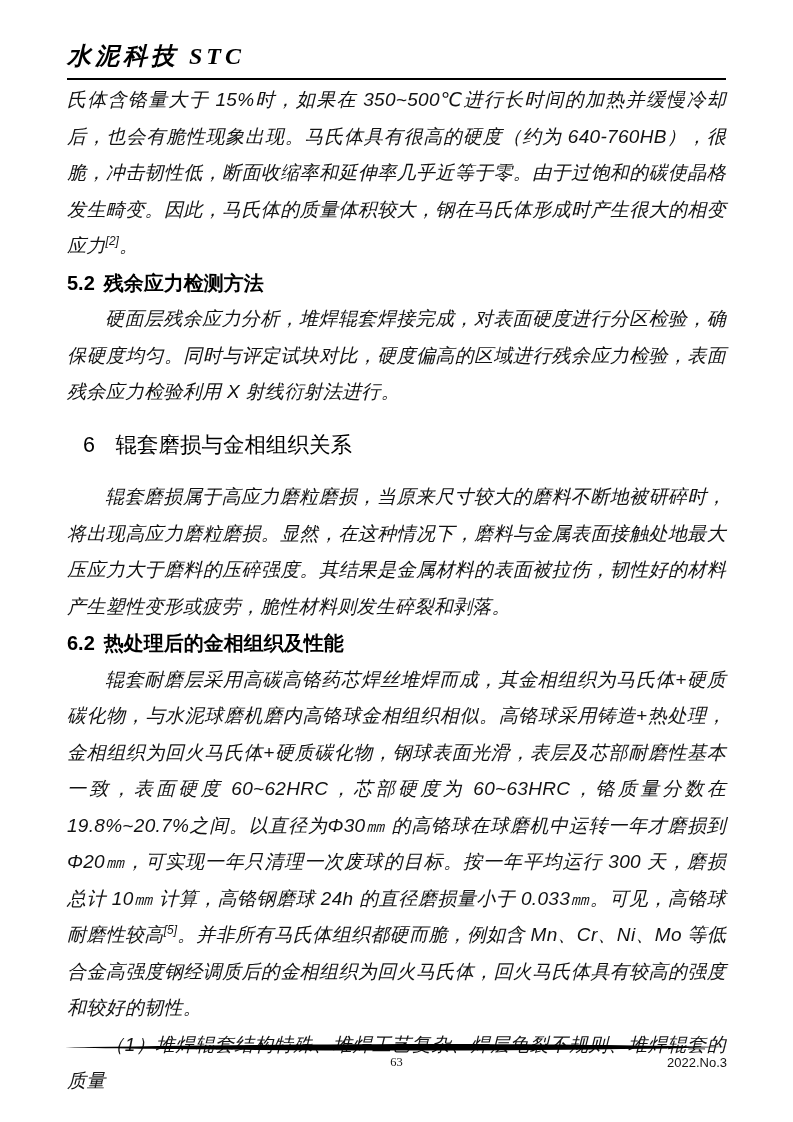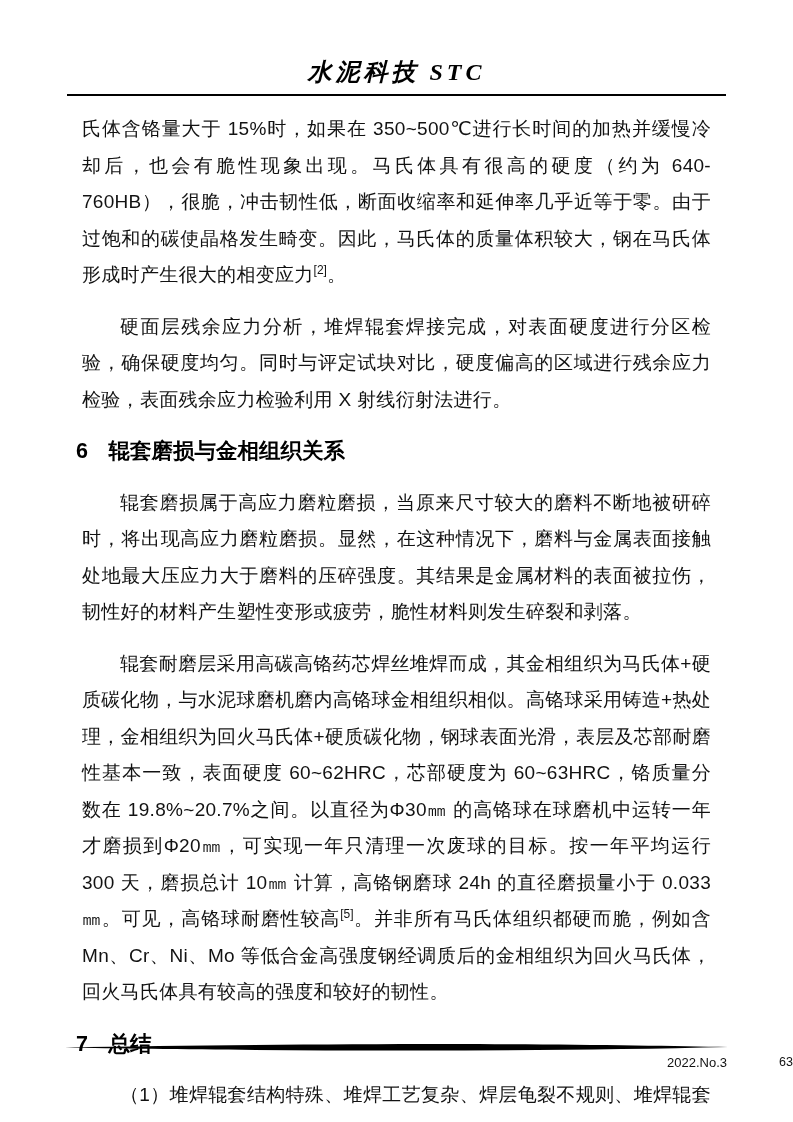--- a/index.html
+++ b/index.html
@@ -8,57 +8,58 @@
     position: relative;
     width: 793px;
     height: 1122px;
     margin: 0 auto;
     background: #ffffff;
     color: #121212;
     font-family: "Liberation Sans", "DejaVu Sans", sans-serif;
     padding: 0 67px;
     overflow: hidden;
   }
-  .header { padding-top: 56px; text-align: center; }
+  .header { padding-top: 40px; text-align: left; }
   .journal-title {
     display: inline-block;
     font-family: "Liberation Serif", "DejaVu Serif", serif;
     font-style: italic;
     font-weight: 600;
     font-size: 24px;
     letter-spacing: 4px;
     color: #000;
   }
   .header-rule {
     border-bottom: 2px solid #000;
     margin-top: 6px;
   }
   .content { margin-top: 2px; }
   .body-text {
-    margin: 15px;
+    margin: 0;
     font-size: 19px;
     line-height: 36.5px;
     text-align: justify;
     text-justify: inter-ideograph;
     text-indent: 2em;
     letter-spacing: 0.3px;
+    font-style: italic;
   }
   .no-indent { text-indent: 0; }
   .h-sub {
     margin: 0;
     font-size: 20px;
     line-height: 36.5px;
     font-weight: bold;
     color: #000;
   }
   .h-main {
-    margin: 9px;
+    margin: 16px;
     font-size: 21.5px;
     line-height: 36.5px;
-    font-weight: bold;
+    font-weight: normal;
     color: #000;
   }
   .h-sub .h-num { margin-right: 0.45em; }
   .h-main .h-num { margin-right: 0.95em; }
   sup.cite {
     font-size: 12px;
     line-height: 0;
     vertical-align: super;
     letter-spacing: 0;
   }
@@ -68,23 +69,24 @@
     right: 65px;
     top: 1043px;
     height: 9px;
   }
   .footer-rule svg { display: block; width: 100%; height: 100%; }
   .footer-pagenum {
     position: absolute;
     top: 1055px;
     left: 0;
     right: 0;
-    text-align: right;
+    text-align: center;
     font-size: 12.5px;
     color: #111;
+    font-family: Liberation Serif, serif;
   }
   .footer-issue {
     position: absolute;
     top: 1055px;
     right: 66px;
     font-size: 13px;
     color: #111;
     margin-left: 40px;
   }
 </style>
@@ -95,32 +97,33 @@
 
   <div class="header">
     <span class="journal-title">水泥科技 STC</span>
   </div>
   <div class="header-rule"></div>
 
   <main class="content">
 
     <p class="body-text no-indent"><span>氏体含铬量大于 15%时，如果在 350~500℃进行长时间的加热并缓慢冷却后，也会有脆性现象出现。马氏体具有很高的硬度（约为 640-760HB），很脆，冲击韧性低，断面收缩率和延伸率几乎近等于零。由于过饱和的碳使晶格发生畸变。因此，马氏体的质量体积较大，钢在马氏体形成时产生很大的相变应力</span><sup class="cite">[2]</sup><span>。</span></p>
 
+    <h3 class="h-sub"><span class="h-num">5.2</span><span>残余应力检测方法</span></h3>
 
     <p class="body-text">硬面层残余应力分析，堆焊辊套焊接完成，对表面硬度进行分区检验，确保硬度均匀。同时与评定试块对比，硬度偏高的区域进行残余应力检验，表面残余应力检验利用 X 射线衍射法进行。</p>
 
     <h2 class="h-main"><span class="h-num">6</span><span>辊套磨损与金相组织关系</span></h2>
 
 
     <p class="body-text">辊套磨损属于高应力磨粒磨损，当原来尺寸较大的磨料不断地被研碎时，将出现高应力磨粒磨损。显然，在这种情况下，磨料与金属表面接触处地最大压应力大于磨料的压碎强度。其结果是金属材料的表面被拉伤，韧性好的材料产生塑性变形或疲劳，脆性材料则发生碎裂和剥落。</p>
 
+    <h3 class="h-sub"><span class="h-num">6.2</span><span>热处理后的金相组织及性能</span></h3>
 
     <p class="body-text"><span>辊套耐磨层采用高碳高铬药芯焊丝堆焊而成，其金相组织为马氏体+硬质碳化物，与水泥球磨机磨内高铬球金相组织相似。高铬球采用铸造+热处理，金相组织为回火马氏体+硬质碳化物，钢球表面光滑，表层及芯部耐磨性基本一致，表面硬度 60~62HRC，芯部硬度为 60~63HRC，铬质量分数在 19.8%~20.7%之间。以直径为Φ30㎜ 的高铬球在球磨机中运转一年才磨损到Φ20㎜，可实现一年只清理一次废球的目标。按一年平均运行 300 天，磨损总计 10㎜ 计算，高铬钢磨球 24h 的直径磨损量小于 0.033㎜。可见，高铬球耐磨性较高</span><sup class="cite">[5]</sup><span>。并非所有马氏体组织都硬而脆，例如含 Mn、Cr、Ni、Mo 等低合金高强度钢经调质后的金相组织为回火马氏体，回火马氏体具有较高的强度和较好的韧性。</span></p>
 
-    <h2 class="h-main"><span class="h-num">7</span><span>总结</span></h2>
 
     <p class="body-text">（1）堆焊辊套结构特殊、堆焊工艺复杂、焊层龟裂不规则、堆焊辊套的质量</p>
 
   </main>
 
   <div class="footer-rule">
     <svg viewBox="0 0 659 9" preserveAspectRatio="none">
       <path d="M0,4.5 C 120,2.2 260,1.2 380,1.0 C 500,1.2 600,2.8 659,4.0 C 560,6.5 440,7.8 330,7.6 C 210,7.4 80,6.2 0,4.5 Z" fill="#000"></path>
     </svg>
   </div>

